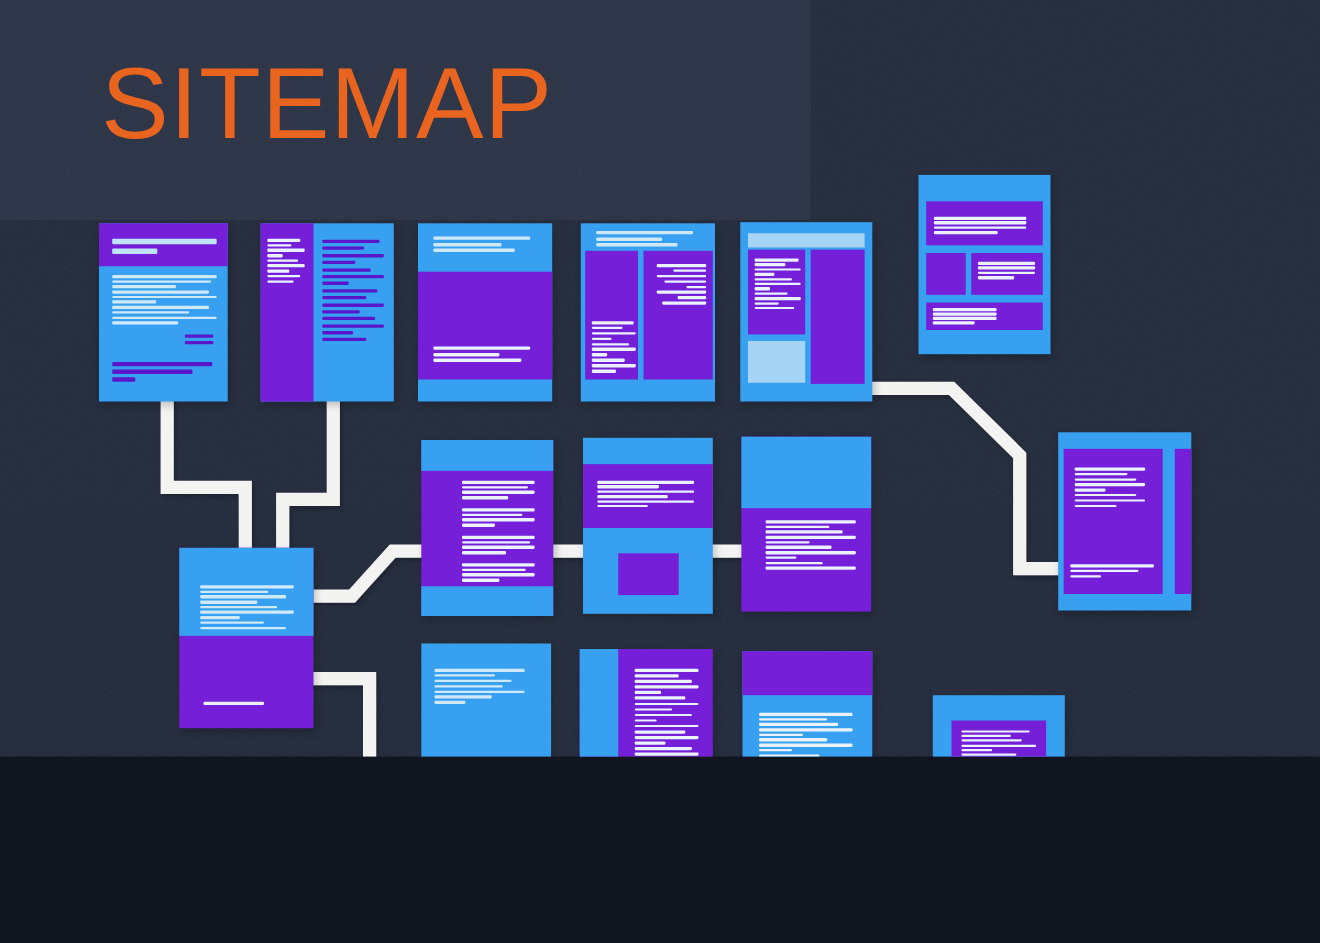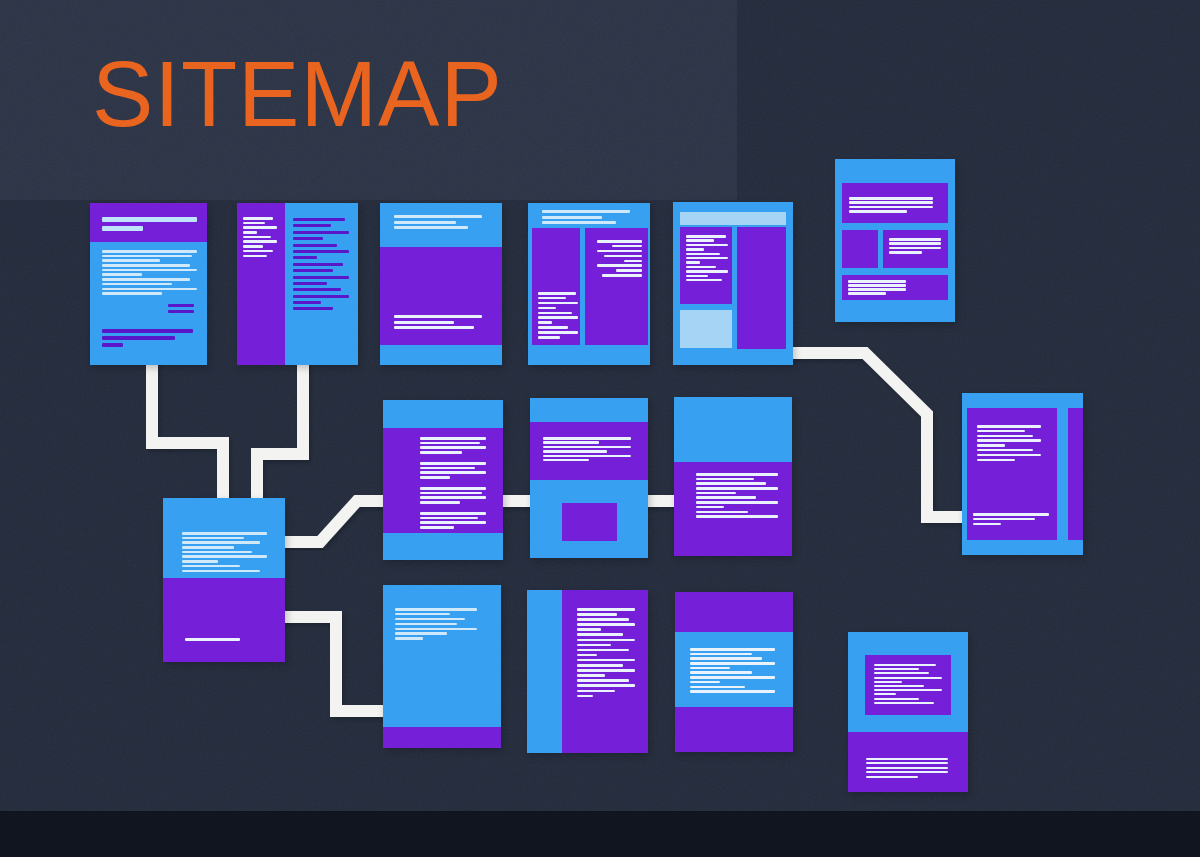--- a/index.html
+++ b/index.html
@@ -1,17 +1,17 @@
 <!DOCTYPE html>
 <html><head>
 <meta charset="utf-8">
 <style>
   html,body{margin:0;padding:0;background:#10151f;}
   .stage{
-    position:relative;width:1200px;height:811px;overflow:hidden;
+    position:relative;width:1200px;height:688px;overflow:hidden;
     background:#232b3c;
     font-family:"Liberation Sans",sans-serif;
   }
   .top-band{position:absolute;left:0;top:0;width:737px;height:200px;z-index:1;pointer-events:none;}
   .noise{position:absolute;left:0;top:0;z-index:2;pointer-events:none;}
   .edges{position:absolute;left:0;top:0;z-index:3;}
   .nodes{position:absolute;left:0;top:0;width:100%;height:100%;z-index:4;}
   .node{position:absolute;box-shadow:2px 3px 7px rgba(0,0,0,0.22);}
   .part{position:absolute;}
   .linegroup{position:absolute;display:flex;flex-direction:column;}

